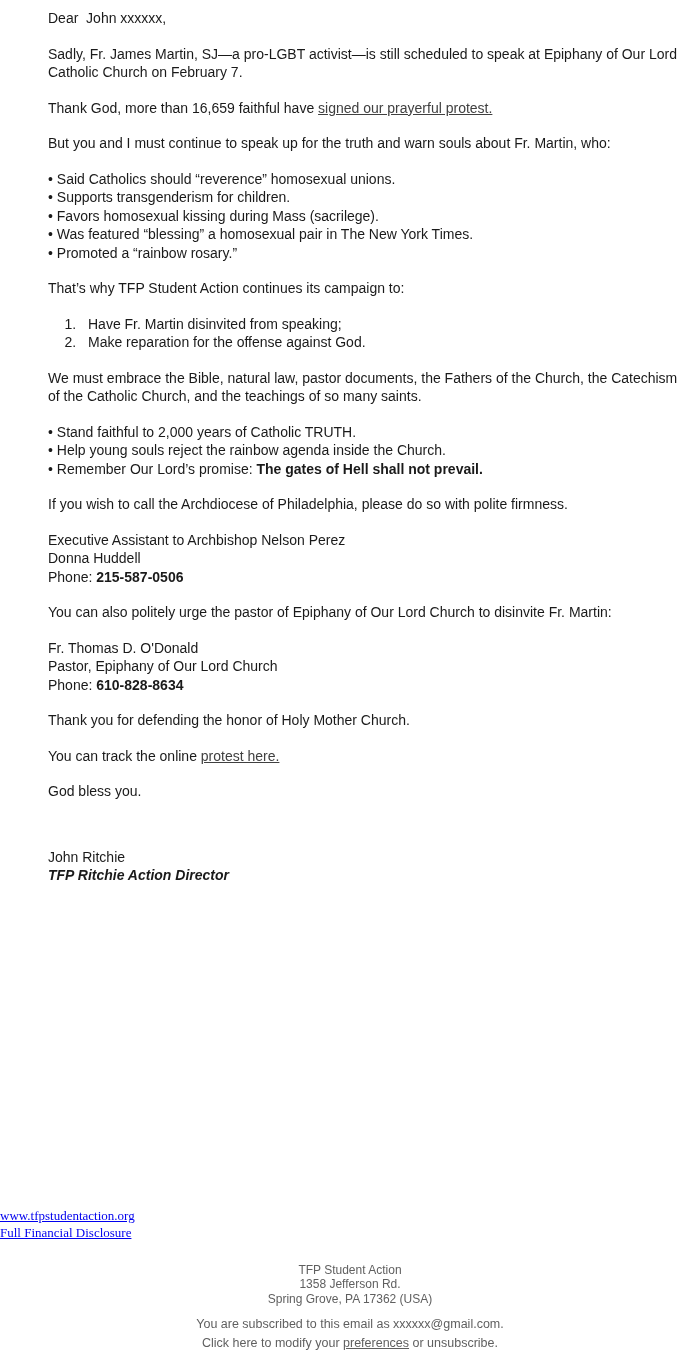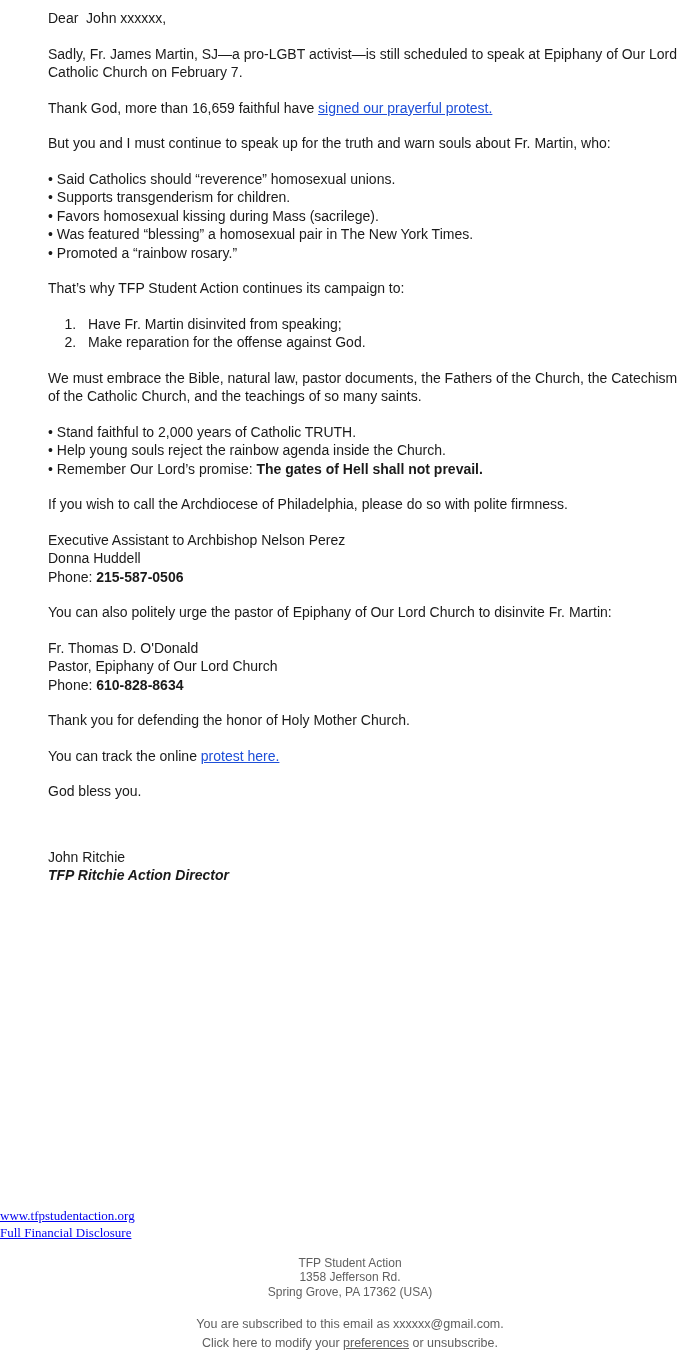--- a/index.html
+++ b/index.html
@@ -23,21 +23,21 @@
   .para {
     margin: 0 0 17px 0;
   }
   .prewrap {
     white-space: pre-wrap;
   }
   .line {
     margin: 0;
   }
   a.link, .link {
-    color: #1d4ed8;
+    color: #404040;
     text-decoration: underline;
     cursor: pointer;
   }
   ol.campaign-list {
     margin: 0 0 17px 0;
     padding: 0 0 0 32px;
   }
   ol.campaign-list li {
     margin: 0;
     padding-left: 8px;
@@ -56,28 +56,28 @@
     font-size: 13px;
     line-height: 17px;
   }
   .footer-links a {
     color: #0000EE;
     text-decoration: underline;
     cursor: pointer;
     display: inline-block;
   }
   .address-block {
-    margin-top: 15px;
+    margin-top: 22px;
     text-align: center;
     color: #5f5f5f;
     font-size: 12px;
     line-height: 14.5px;
   }
   .subscribe-block {
-    margin-top: 16px;
+    margin-top: 9px;
     text-align: center;
     color: #5f5f5f;
     font-size: 12.5px;
     line-height: 19px;
   }
   .subscribe-block .underlined {
     text-decoration: underline;
     color: #5f5f5f;
     cursor: pointer;
   }

